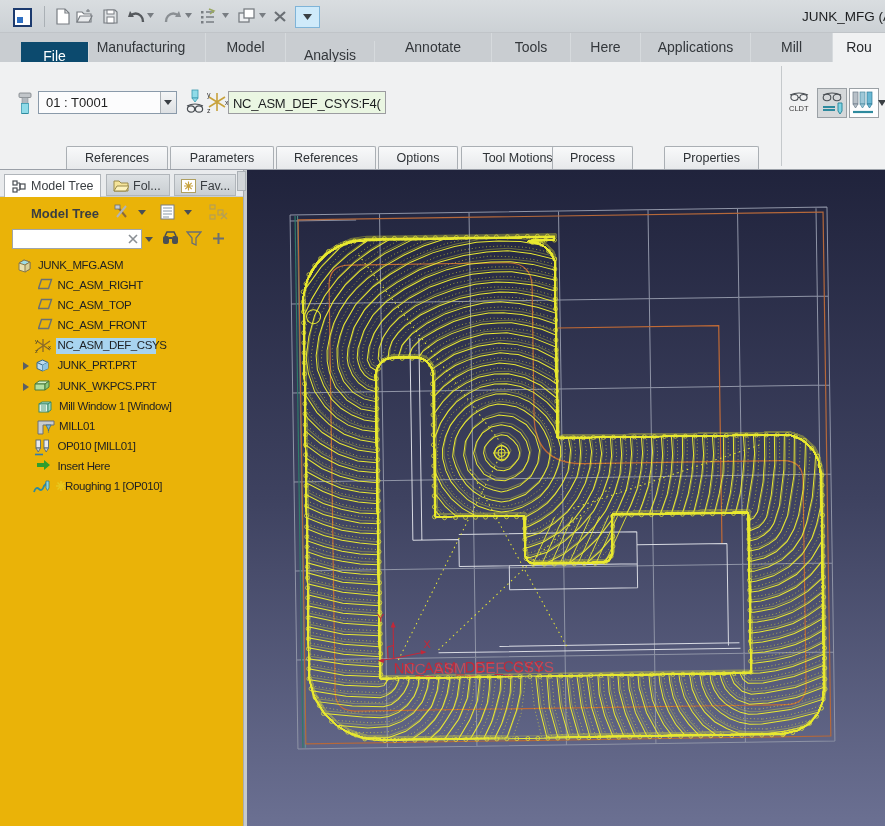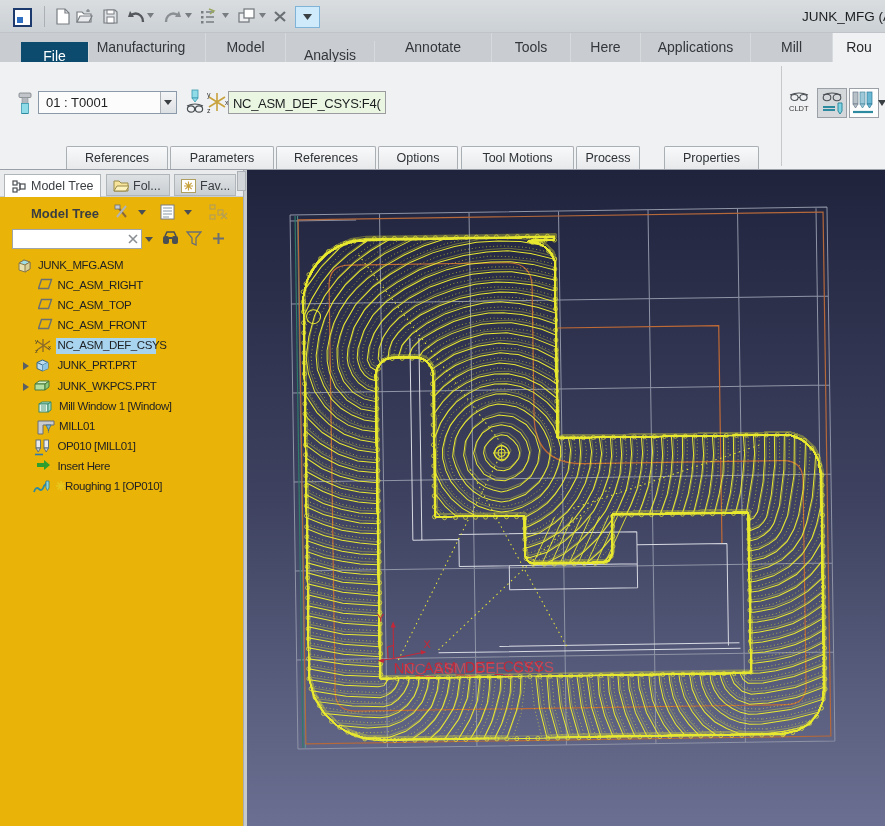--- a/index.html
+++ b/index.html
@@ -145,21 +145,21 @@
     </svg>
     <svg class="abs" style="left:878px;top:38px" width="9" height="7">
       <path d="M0 0h8l-4 6z" fill="#3a3f44"></path>
     </svg>
   </div>
 <div class="subtab" style="left:66px;width:102px">References</div>
 <div class="subtab" style="left:170px;width:104px">Parameters</div>
 <div class="subtab" style="left:276px;width:100px">References</div>
 <div class="subtab" style="left:378px;width:80px">Options</div>
 <div class="subtab" style="left:461px;width:113px">Tool Motions</div>
-<div class="subtab" style="left:576px;width:64px">Process</div>
+<div class="subtab" style="left:552px;width:81px">Process</div>
 <div class="subtab" style="left:664px;width:95px">Properties</div>
 <div id="panel">
     <div class="abs" style="left:0;top:0;width:243px;height:27px;background:#e9ebed;border-bottom:1px solid #c8ccd0"></div>
     <div class="ptab" style="left:4px;width:97px;background:#fff;border:1px solid #b0b5ba;border-bottom:none;height:23px;z-index:2">
       <svg class="abs" style="left:7px;top:5px" width="14" height="13">
         <rect x="1" y="1" width="4" height="4" fill="none" stroke="#4a4f54" stroke-width="1.2"></rect>
         <rect x="1" y="8" width="4" height="4" fill="none" stroke="#4a4f54" stroke-width="1.2"></rect>
         <rect x="8" y="4" width="5" height="5" fill="none" stroke="#4a4f54" stroke-width="1.2"></rect>
         <path d="M5 3h3v4M5 10h3v-3" fill="none" stroke="#4a4f54"></path>
       </svg>

